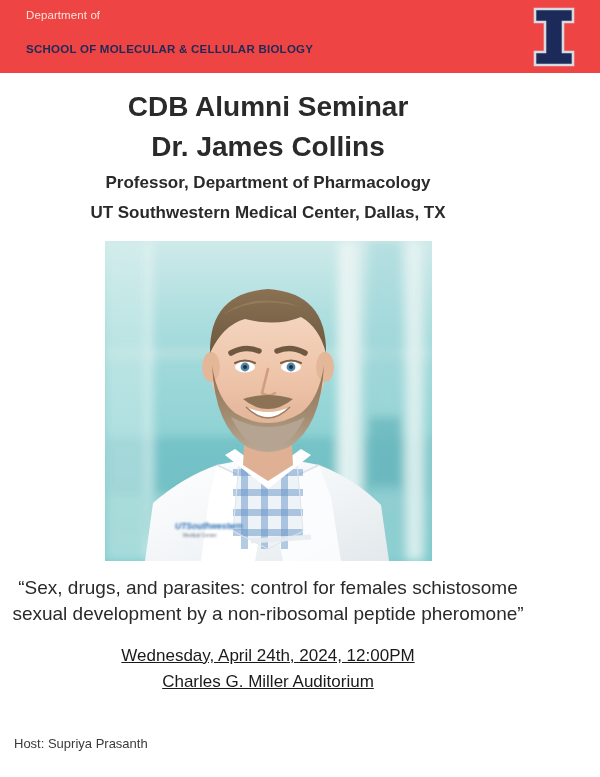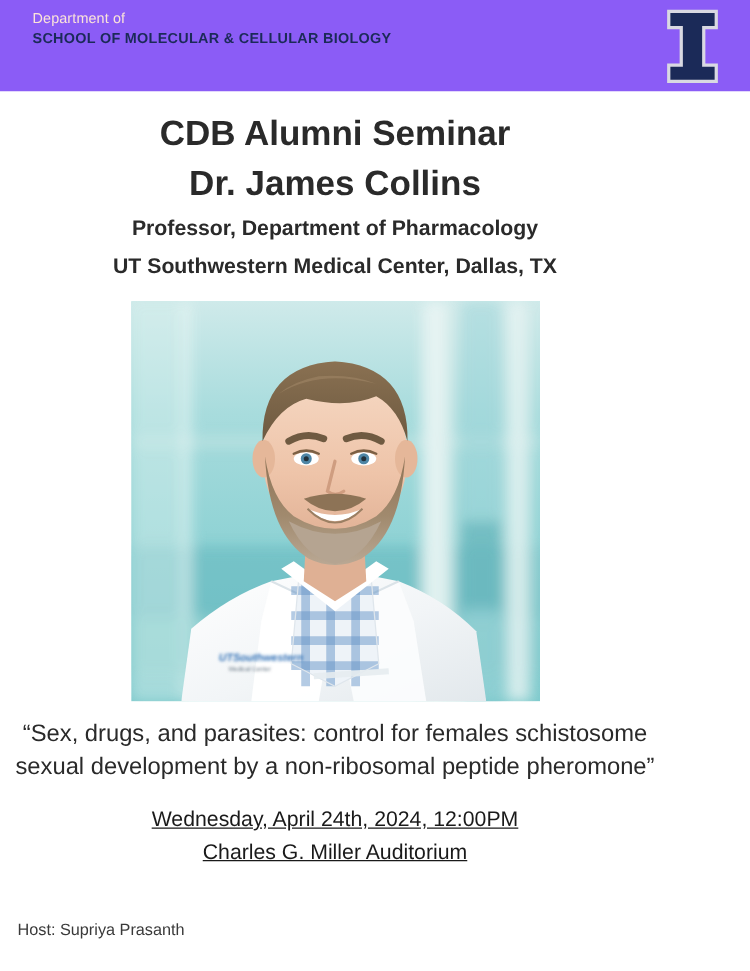--- a/index.html
+++ b/index.html
@@ -13,21 +13,21 @@
     font-family: "Liberation Sans", sans-serif;
     overflow: hidden;
     position: relative;
   }
 
   
   .header {
     position: relative;
     width: 600px;
     height: 73px;
-    background: #8b5cf6;
+    background: #ef4444;
     box-sizing: border-box;
     padding: 6px 0 0 26px;
     overflow: hidden;
   }
   .dept-eyebrow {
     color: #fbe3da;
     font-size: 11.5px;
     font-weight: 400;
     letter-spacing: 0.1px;
     line-height: 15px;
@@ -41,21 +41,21 @@
     line-height: 27px;
     margin: 0;
     white-space: nowrap;
   }
   .school-name {
     color: #1b2a58;
     font-size: 11.5px;
     font-weight: bold;
     letter-spacing: 0.25px;
     line-height: 15px;
-    margin: 1px 0 0 0;
+    margin: 19px 0 0 0;
     white-space: nowrap;
   }
 
   
   .block-i {
     position: absolute;
     right: 24px;
     top: 7px;
     width: 44px;
     height: 60px;

